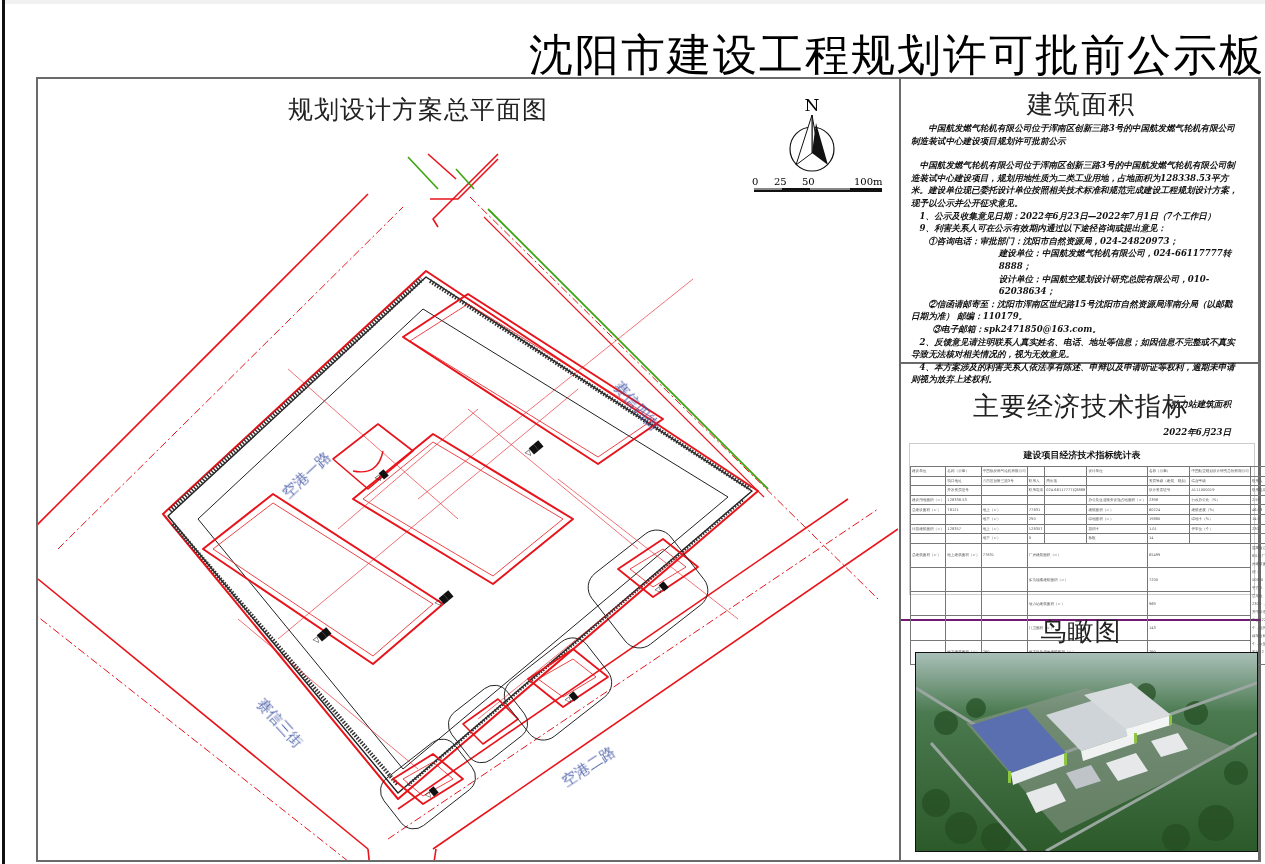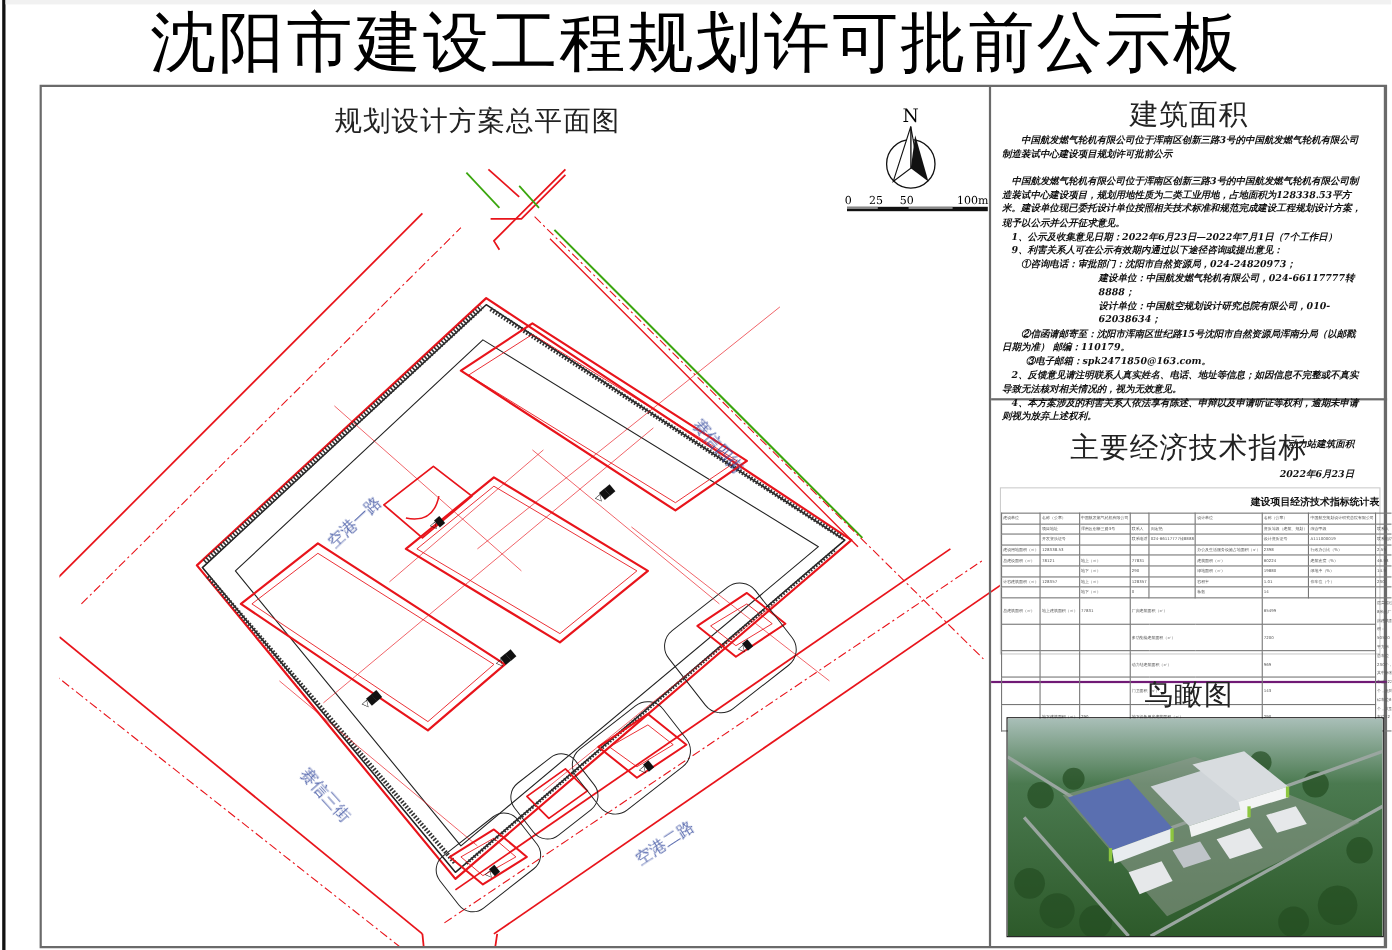--- a/index.html
+++ b/index.html
@@ -1,36 +1,36 @@
 <!DOCTYPE html>
 <html><head>
 <meta charset="utf-8">
 <style>
   html,body{margin:0;padding:0;background:#fff;}
   body{width:1265px;height:864px;position:relative;overflow:hidden;font-family:"DejaVu Serif","Liberation Serif",serif;color:#111;}
   .left-rule{position:absolute;left:2px;top:0;width:3px;height:864px;background:#111;}
   .topshade{position:absolute;left:5px;top:0;right:0;height:4px;background:#f1f1f1;}
-  .main-title{position:absolute;left:0;right:0;top:4px;text-align:center;font-size:60px;letter-spacing:2px;line-height:70px;color:#000;}
+  .main-title{position:absolute;left:0;right:0;top:20px;text-align:right;font-size:44px;letter-spacing:2px;line-height:70px;color:#000;}
   .frame{position:absolute;left:36px;top:77px;width:1225px;height:785px;border:2px solid #6a6a6a;border-right-width:3px;box-sizing:border-box;}
-  .plan{position:absolute;left:16px;top:0;width:764px;height:781px;}
+  .plan{position:absolute;left:0;top:0;width:764px;height:781px;}
   .plan-title{position:absolute;left:250px;top:14px;font-size:25px;letter-spacing:1px;color:#222;}
   .col{position:absolute;left:861px;top:0;width:360px;height:781px;border-left:2px solid #6a6a6a;}
   .sec-info{position:absolute;left:0;top:0;width:100%;height:283px;border-bottom:2px solid #6a6a6a;}
   .sec-title{text-align:center;font-size:26px;color:#222;margin-top:8px;letter-spacing:1px;}
   .info-text{font-size:8.6px;line-height:12.6px;padding:0 22px 0 10px;color:#111;font-weight:bold;font-style:italic;}
   .info-text p{margin:0;}
   .ind{text-indent:2em;}
   .ind1{text-indent:1em;}
   .ind3{padding-left:3.5em;}
   .ind10{padding-left:10.2em;}
   .gap{height:12px;}
   .sign{text-align:right;padding-right:8px;margin-top:6px;}
   .sec-ind{position:absolute;left:0;top:302px;width:100%;height:238px;border-bottom:2px solid #701a75;}
   .tbl-wrap{position:absolute;left:8px;top:62px;width:344px;height:150px;border:1px solid #ccc;background:#fff;}
-  .tbl-title{text-align:right;font-size:9px;font-weight:bold;height:22px;line-height:24px;font-family:Liberation Serif, serif;}
+  .tbl-title{text-align:center;font-size:9px;font-weight:bold;height:22px;line-height:24px;font-family:Liberation Mono, monospace;}
   table{border-collapse:collapse;width:100%;font-size:3.6px;color:#555;font-family:"DejaVu Sans",sans-serif;}
   td{border:0.6px solid #777;padding:0 1px;height:8.6px;line-height:8px;white-space:nowrap;overflow:hidden;}
   .sec-aerial{position:absolute;left:0;top:525px;width:100%;height:256px;}
   .aerial-img{position:absolute;left:14px;top:48px;width:341px;height:198px;border:1px solid #111;overflow:hidden;}
 </style>
 </head>
 <body>
 
 <div class="left-rule"></div>
 <div class="topshade"></div>

